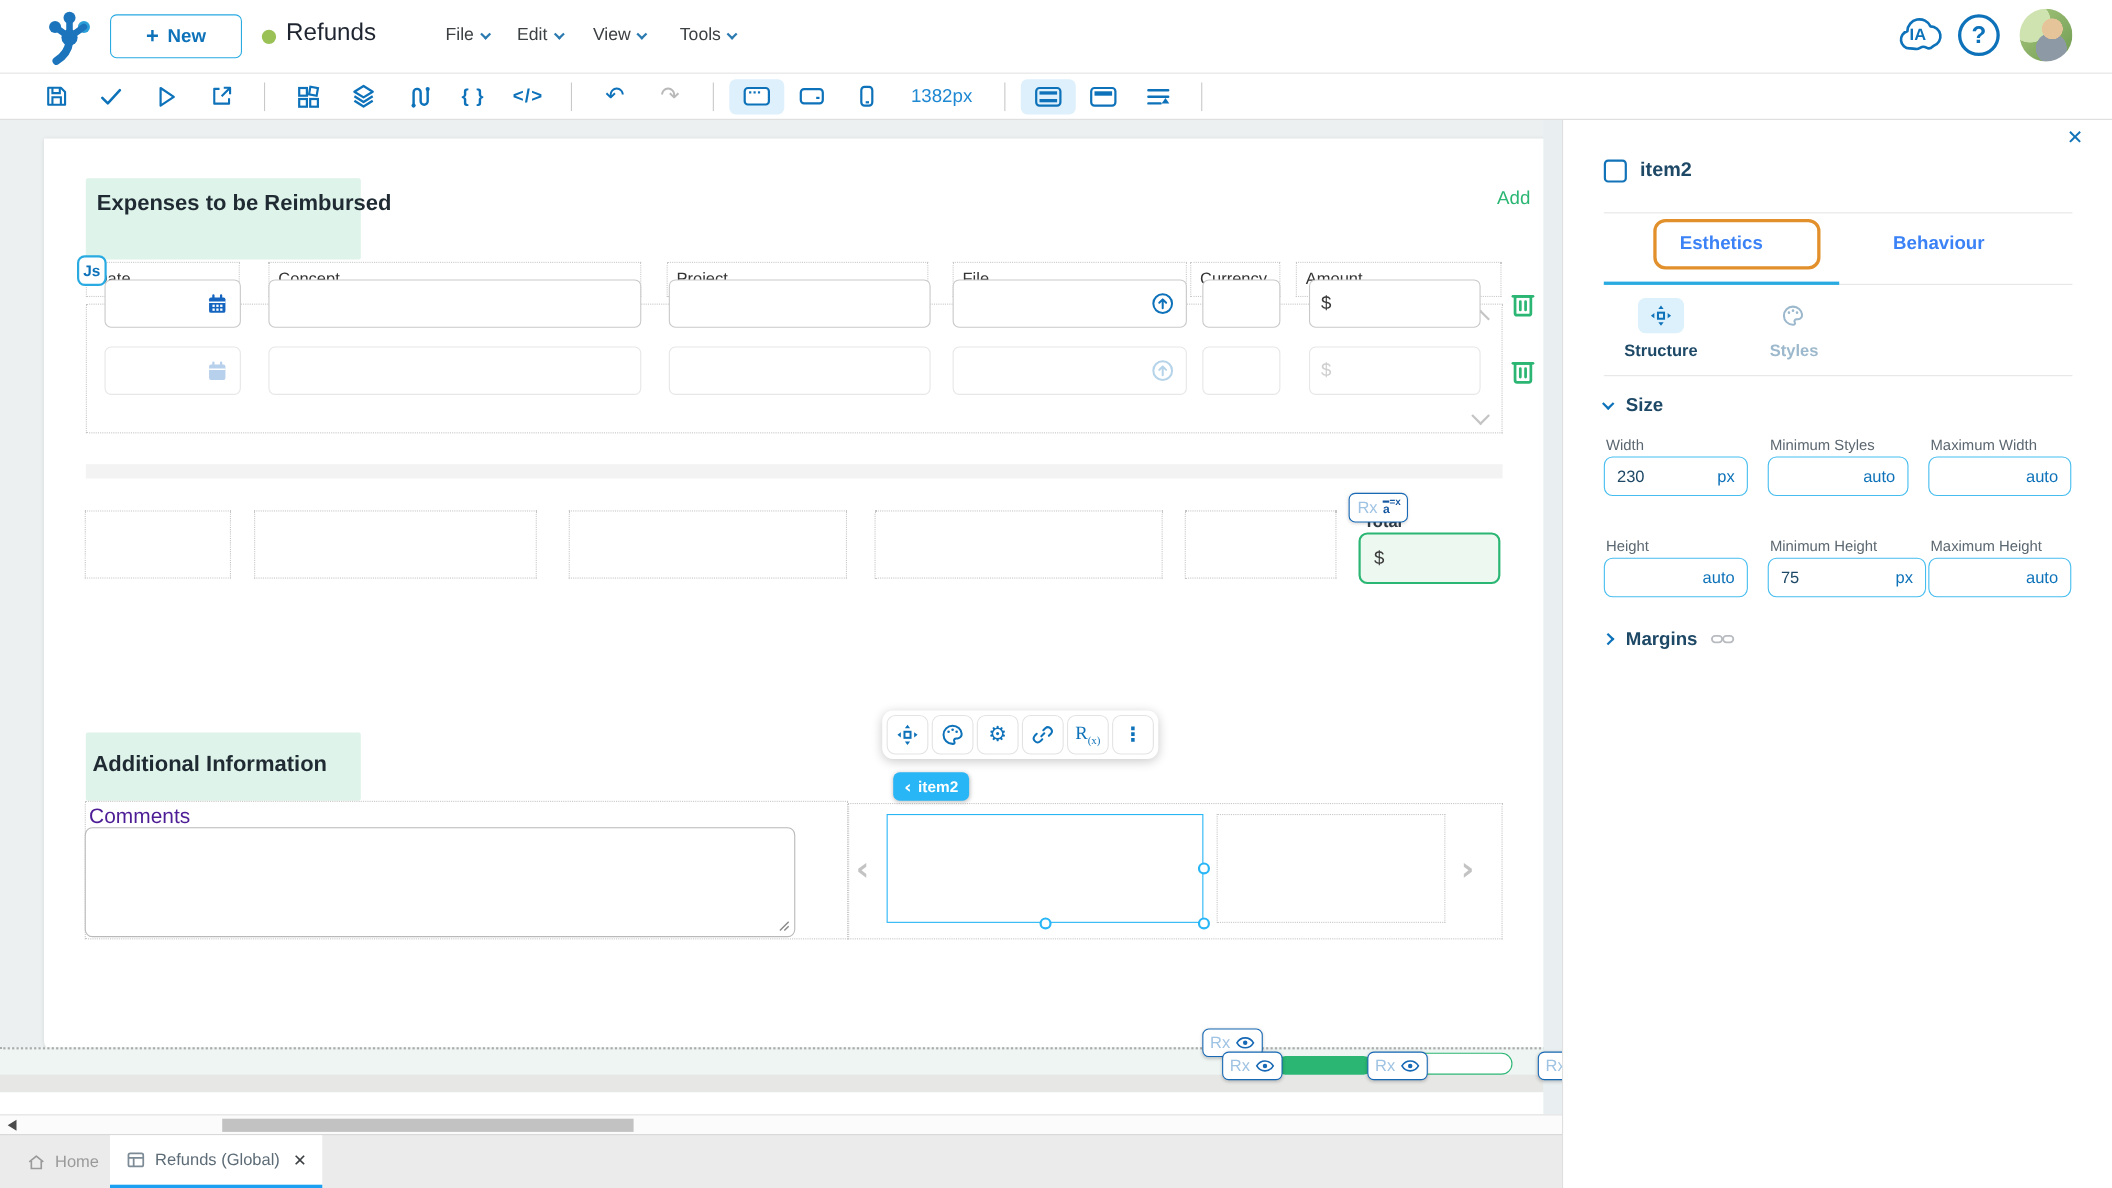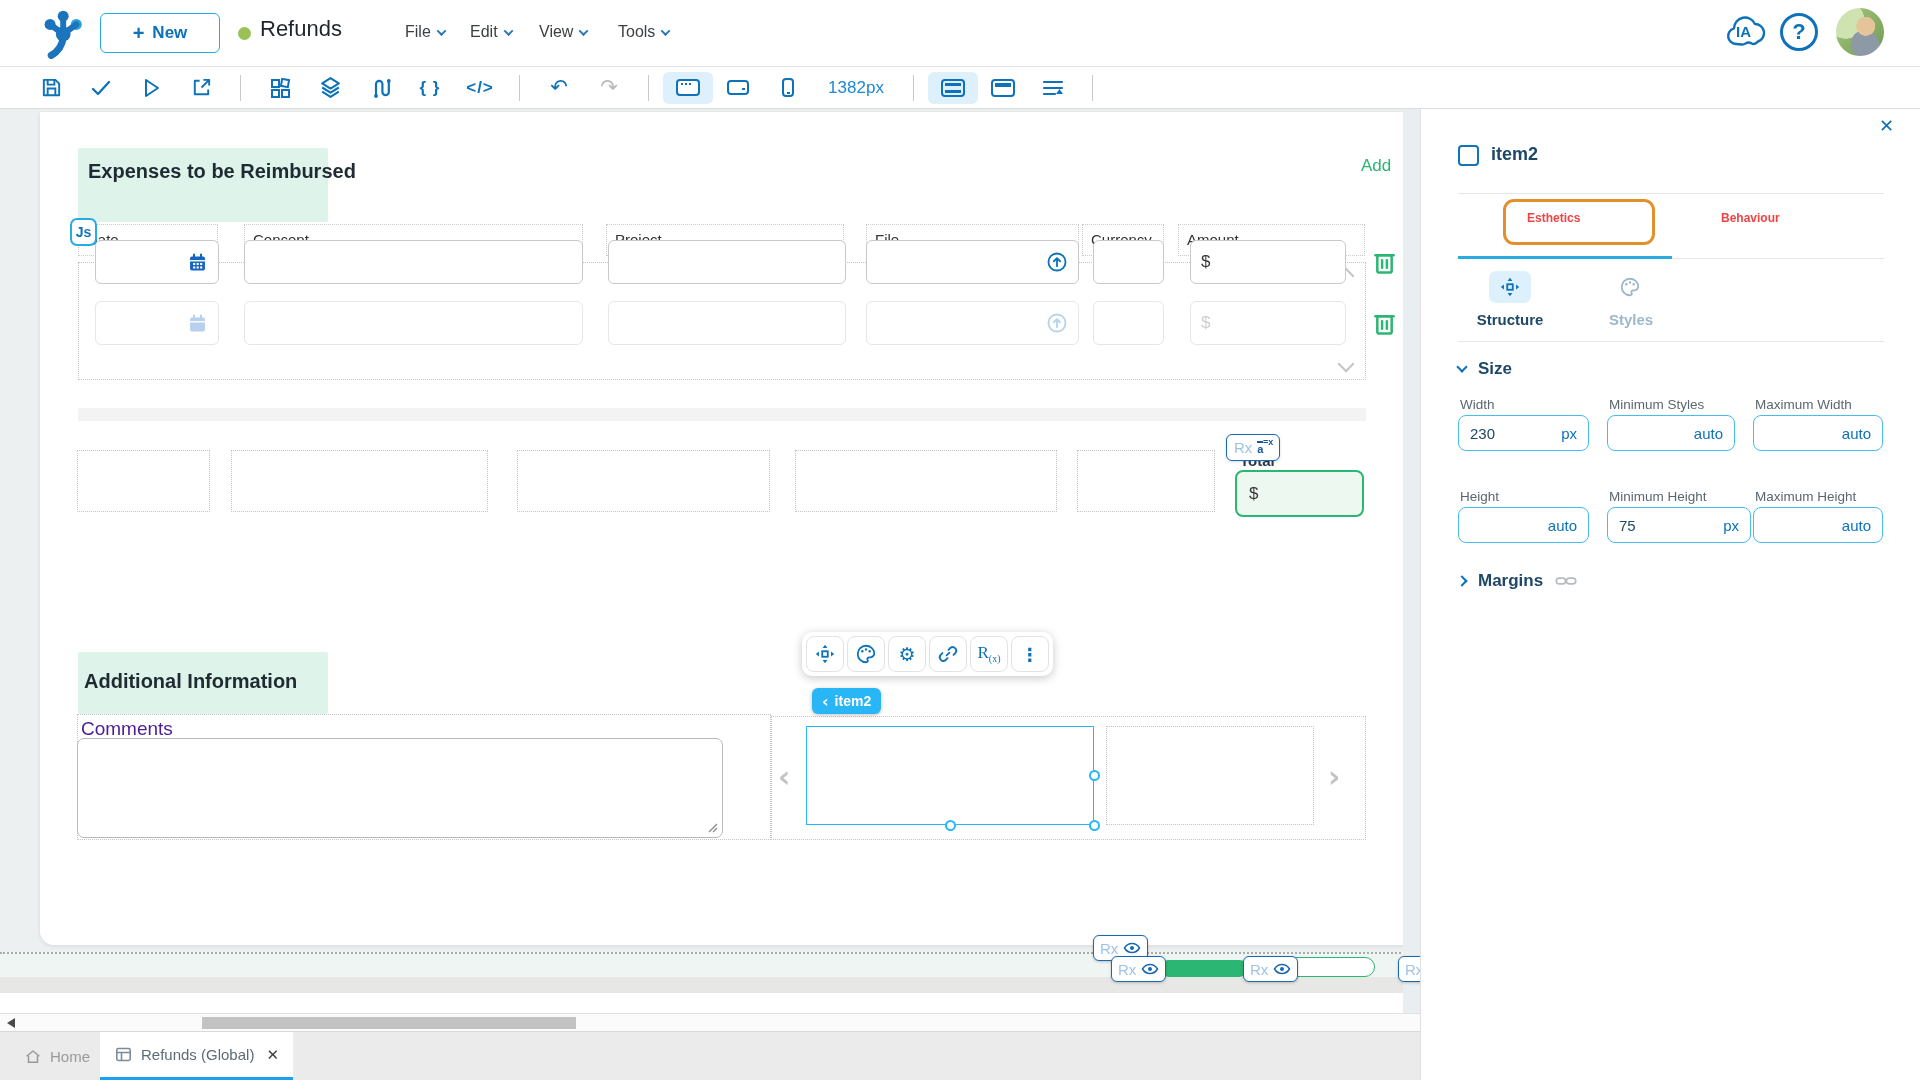--- a/index.html
+++ b/index.html
@@ -38,21 +38,21 @@
   .pxlabel { width:86px; text-align:center; font-size:17px; color:#1e88d2; }
   .dev { border:2px solid #0d72b9; position:relative; border-radius:4px; background:#fff; }
   .dev .dots { position:absolute; top:2px; left:3px; width:2px; height:2px; background:#0d72b9; box-shadow:4px 0 #0d72b9, 8px 0 #0d72b9; }
   .dev .dotb { position:absolute; left:50%; bottom:1px; width:3px; height:2px; margin-left:-1.5px; background:#0d72b9; }
   .lay { width:24px; height:18px; border:2px solid #0d72b9; border-radius:4px; position:relative; }
   .lay .bar-t { position:absolute; left:2px; right:2px; top:2px; height:3px; background:#0d72b9; }
   .lay .bar-b { position:absolute; left:2px; right:2px; bottom:2px; height:3px; background:#0d72b9; }
 
   
   .viewport { position:absolute; left:0; top:109px; width:1420px; height:971px; background:#edf0f1; overflow:hidden; }
-  .sheet { position:absolute; left:40px; top:3px; width:1566px; height:833px; background:#fff;
+  .sheet { position:absolute; left:40px; top:17px; width:1566px; height:833px; background:#fff;
            border-radius:0 0 14px 14px; box-shadow:0 1px 4px rgba(0,0,0,.10); }
   .mint { position:absolute; background:#def3e9; border-radius:2px; }
   .sect-title { position:absolute; font-size:20px; font-weight:600; color:#1f2a32; white-space:nowrap; }
   .addlink { position:absolute; font-size:17px; color:#2bb673; cursor:pointer;margin-left:11px; }
   .dotted { position:absolute; border:1px dotted #c6c6c6; }
   .hcell { position:absolute; border:1px dotted #c9c9c9; height:32px; font-size:15px; color:#333; padding:6px 0 0 8px; }
   .ginput { position:absolute; height:44px; background:#fff; border:1px solid #c9c9c9; border-radius:6px; display:flex; align-items:center; padding:0 10px; }
   .ginput.ghost { border-color:#e7e7e7; }
   .ginput .tail { margin-left:auto; display:flex; align-items:center; }
   .dollar { font-size:17px; color:#3a3a3a; }
@@ -96,21 +96,21 @@
   .tab.inactive { color:#9a9a9a; }
   .tab.active { background:#fff; color:#5c6b76; border-bottom:4px solid #1ba0f2; }
   .tab .x { font-family:"DejaVu Sans",sans-serif; color:#3c4043; font-weight:bold; font-size:15px; margin-left:4px; }
 
   
   .panel { position:absolute; left:1420px; top:109px; width:500px; height:971px; background:#fff; border-left:1px solid #dfdfdf; z-index:25; }
   .pclose { position:absolute; right:26px; top:6px; color:#1273b8; font-family:"DejaVu Sans",sans-serif; font-size:18px; font-weight:bold; cursor:pointer; }
   .pcheck { position:absolute; left:37px; top:36px; width:21px; height:21px; border:2.5px solid #1273b8; border-radius:4px; background:#fff; cursor:pointer; }
   .ptitle { position:absolute; left:70px; top:35px; font-size:18px; font-weight:bold; color:#1d4866; }
   .pline { position:absolute; left:37px; width:426px; height:1px; background:#e6e6e6; }
-  .ptab { position:absolute; font-size:12px; font-weight:bold; color:#ef4444; cursor:pointer; }
+  .ptab { position:absolute; font-size:17px; font-weight:bold; color:#3b82f6; cursor:pointer; }
   .oring { position:absolute; border:3.5px solid #e2902c; border-radius:11px; }
   .cyanline { position:absolute; left:37px; width:214px; height:3px; background:#29abe2; }
   .subico { position:absolute; width:42px; height:32px; border-radius:7px; display:flex; align-items:center; justify-content:center; cursor:pointer; }
   .subico.on { background:#dcf1fb; }
   .sublabel { position:absolute; font-size:15px; font-weight:bold; text-align:center; }
   .psection { position:absolute; font-size:17px; font-weight:bold; color:#1d4866; }
   .pchev { display:inline-block; width:8px; height:8px; border-right:2.5px solid #0d72b9; border-bottom:2.5px solid #0d72b9; }
   .flabel { position:absolute; font-size:13.5px; color:#5b6770; }
   .pfield { position:absolute; height:36px; border:1.5px solid #45bdef; border-radius:8px; background:#fff; display:flex; align-items:center; padding:0 11px; cursor:text; }
   .pf-val { font-size:15px; color:#1d4866; }

